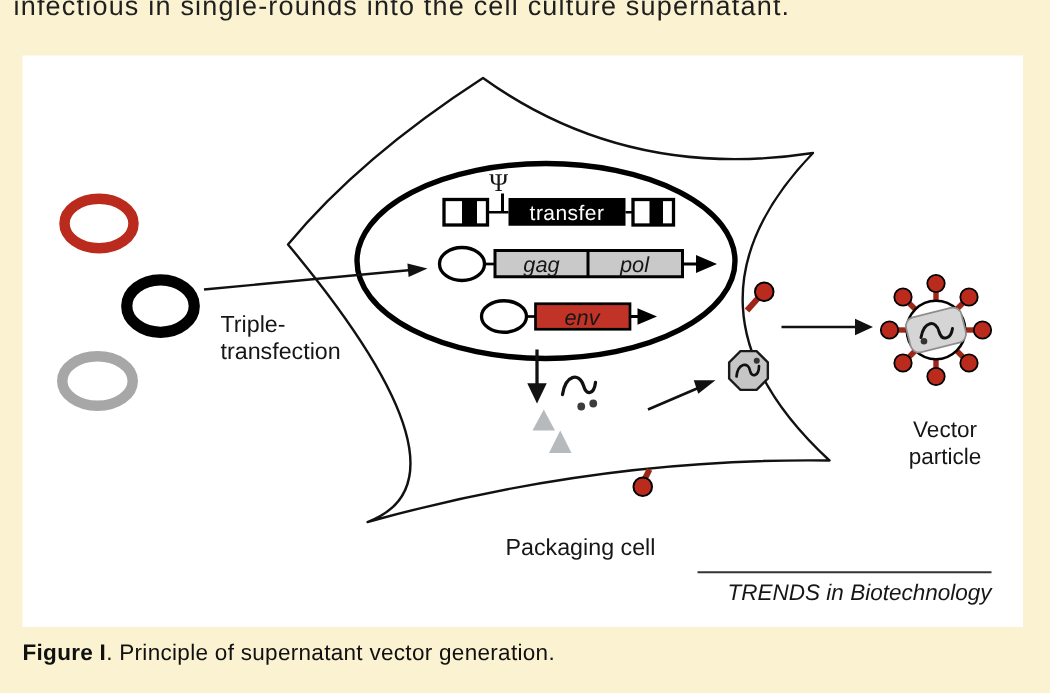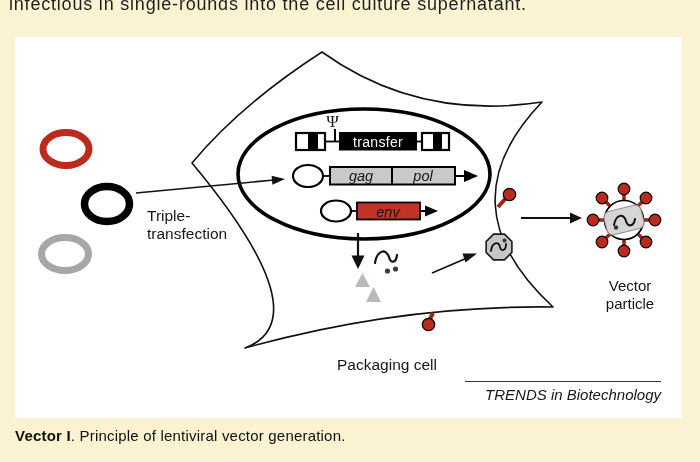--- a/index.html
+++ b/index.html
@@ -133,13 +133,13 @@
   <text x="132" y="184" class="lbl">Triple-</text>
   <text x="132" y="202" class="lbl">transfection</text>
   <text x="322" y="333" class="lbl">Packaging cell</text>
   <text x="615" y="254" text-anchor="middle" class="lbl-s">Vector</text>
   <text x="615" y="272" text-anchor="middle" class="lbl-s">particle</text>
   <line x1="450" y1="344.5" x2="646" y2="344.5" stroke="#333333" stroke-width="1.2"></line>
   <text x="646" y="363" text-anchor="end" class="credit">TRENDS in Biotechnology</text>
 </svg>
 </div>
 
-<div class="caption"><span class="b">Vector I</span><span>. Principle of lentiviral vector generation.</span></div>
+<div class="caption"><span class="b">Figure I</span><span>. Principle of supernatant vector generation.</span></div>
 
 </body></html>

